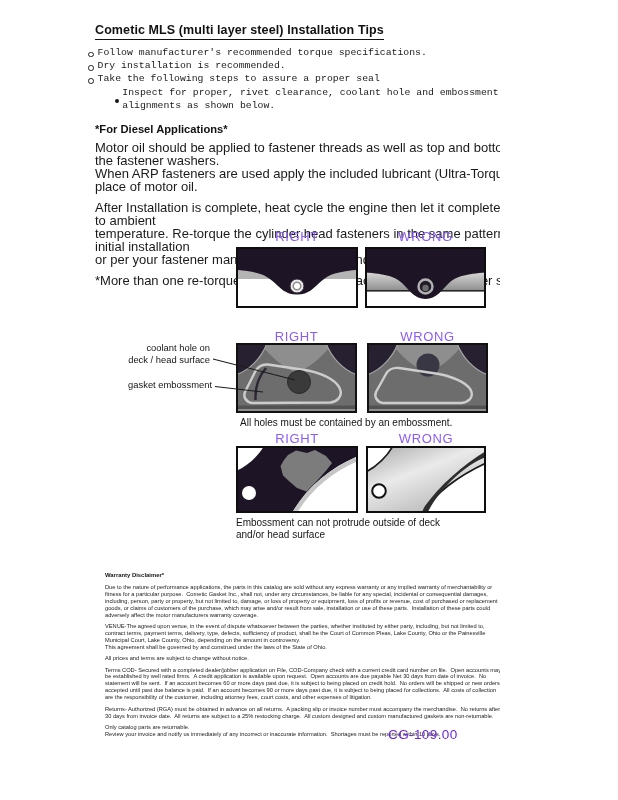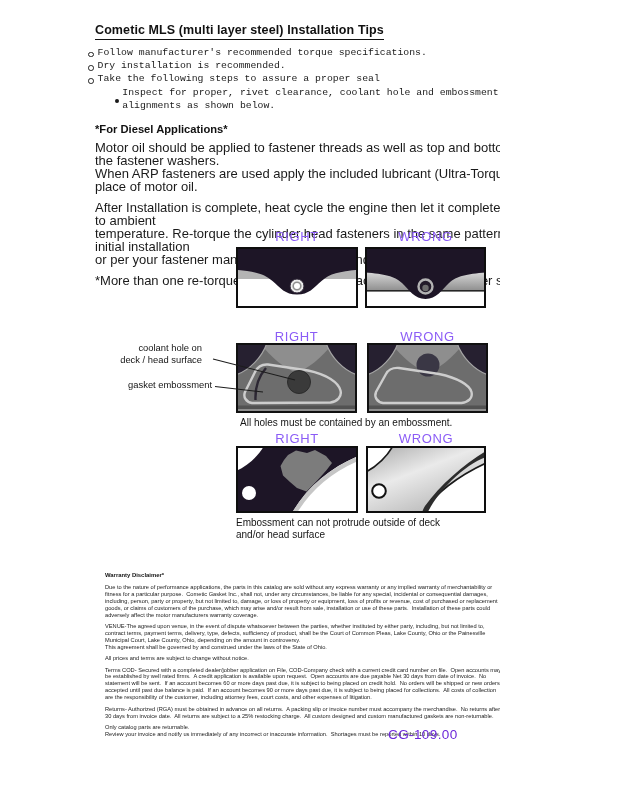--- a/index.html
+++ b/index.html
@@ -88,21 +88,21 @@
       <rect y="43" width="121" height="1.6" fill="#262626"></rect>
       <path d="M0,0 H121 V25.5 C101,27 92,29 84,36 C76.5,43 71.5,52 60.5,52 C49.5,52 44.5,43 37,36 C29,29 20,27 0,25.5 Z" fill="#1d1526"></path>
       <circle cx="60.5" cy="39.5" r="7" fill="#221b29" stroke="#b3b3b3" stroke-width="2.4"></circle>
       <circle cx="60.5" cy="41" r="3.2" fill="#6d6d6d"></circle>
       <rect x="1" y="1" width="119" height="59" fill="none" stroke="#0e0e0e" stroke-width="2"></rect>
     </svg>
 
     <div class="rw-label" style="left:236px;top:101px;width:121px;">RIGHT</div>
     <div class="rw-label" style="left:367px;top:101px;width:121px;">WRONG</div>
 
-    <div class="ann" style="left:80px;top:114px;width:122px;">coolant hole on
+    <div class="ann" style="left:88px;top:114px;width:122px;">coolant hole on
 deck / head surface</div>
     <div class="ann" style="left:88px;top:151px;width:124px;">gasket embossment</div>
 
     <svg class="dbox" style="left:236px;top:115px;" width="121" height="70" viewBox="0 0 121 70">
       <rect width="121" height="70" fill="#6d6d6d"></rect>
       <path d="M24,0 H97 C86,15 70,27 60.5,29.5 C51,27 35,15 24,0 Z" fill="#8e8e8e"></path>
       <path d="M0,0 H31 C26,14 14,27 0,32 Z" fill="#262030"></path>
       <path d="M31,0 C26,14 14,27 0,32" fill="none" stroke="#a5a5a5" stroke-width="1.2"></path>
       <path d="M121,0 H90 C95,14 107,27 121,32 Z" fill="#262030"></path>
       <path d="M90,0 C95,14 107,27 121,32" fill="none" stroke="#a5a5a5" stroke-width="1.2"></path>

